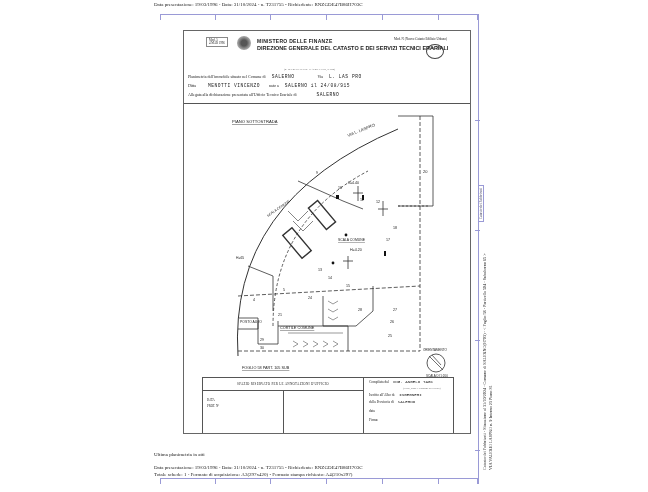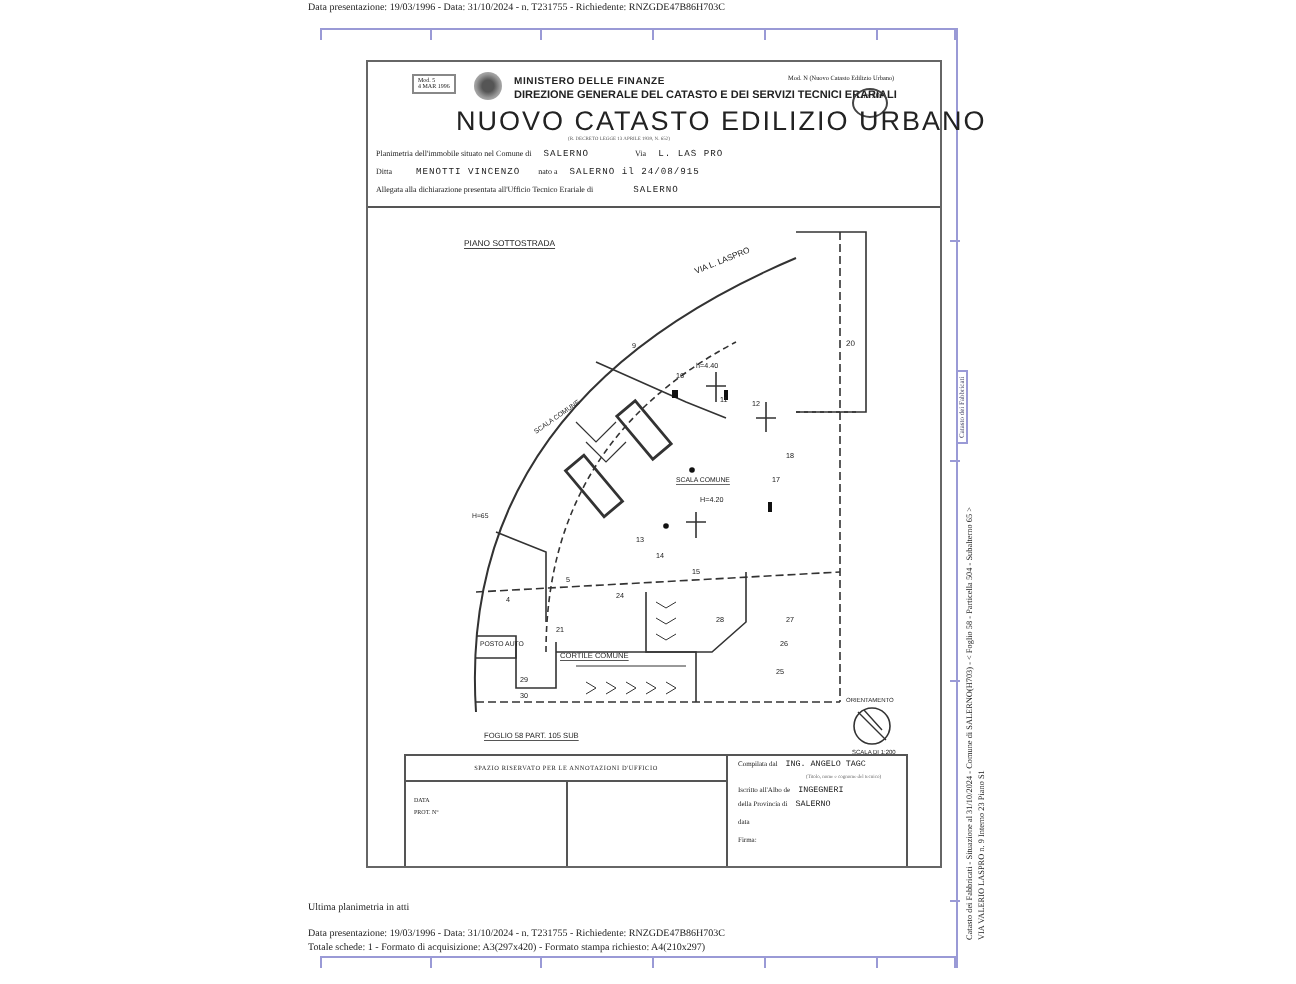--- a/index.html
+++ b/index.html
@@ -68,21 +68,20 @@
   <div class="top-band">
     <div class="stamp">
         <div>Mod. 5</div>
         <div>4 MAR 1996</div>
       </div>
     <div class="emblem"></div>
     <div class="ministero">MINISTERO DELLE FINANZE</div>
     <div class="direzione">DIREZIONE GENERALE DEL CATASTO E DEI SERVIZI TECNICI ERARIALI</div>
     <div class="modnote">Mod. N (Nuovo Catasto Edilizio Urbano)</div>
     <div class="lire">Lire 300</div>
-    <div class="title">NUOVO CATASTO EDILIZIO URBANO</div>
     <div class="subline">(R. DECRETO LEGGE 13 APRILE 1939, N. 652)</div>
 
     <div class="frow" style="top:43px">
       <span>Planimetria dell'immobile situato nel Comune di</span><span class="val">SALERNO</span>
       <span style="margin-left:22px">Via</span><span class="val">L. LAS PRO</span>
     </div>
     <div class="frow" style="top:52px">
       <span>Ditta</span><span class="val" style="margin-left:12px">MENOTTI  VINCENZO</span>
       <span style="margin-left:8px">nato a</span><span class="val">SALERNO il 24/08/915</span>
     </div>

